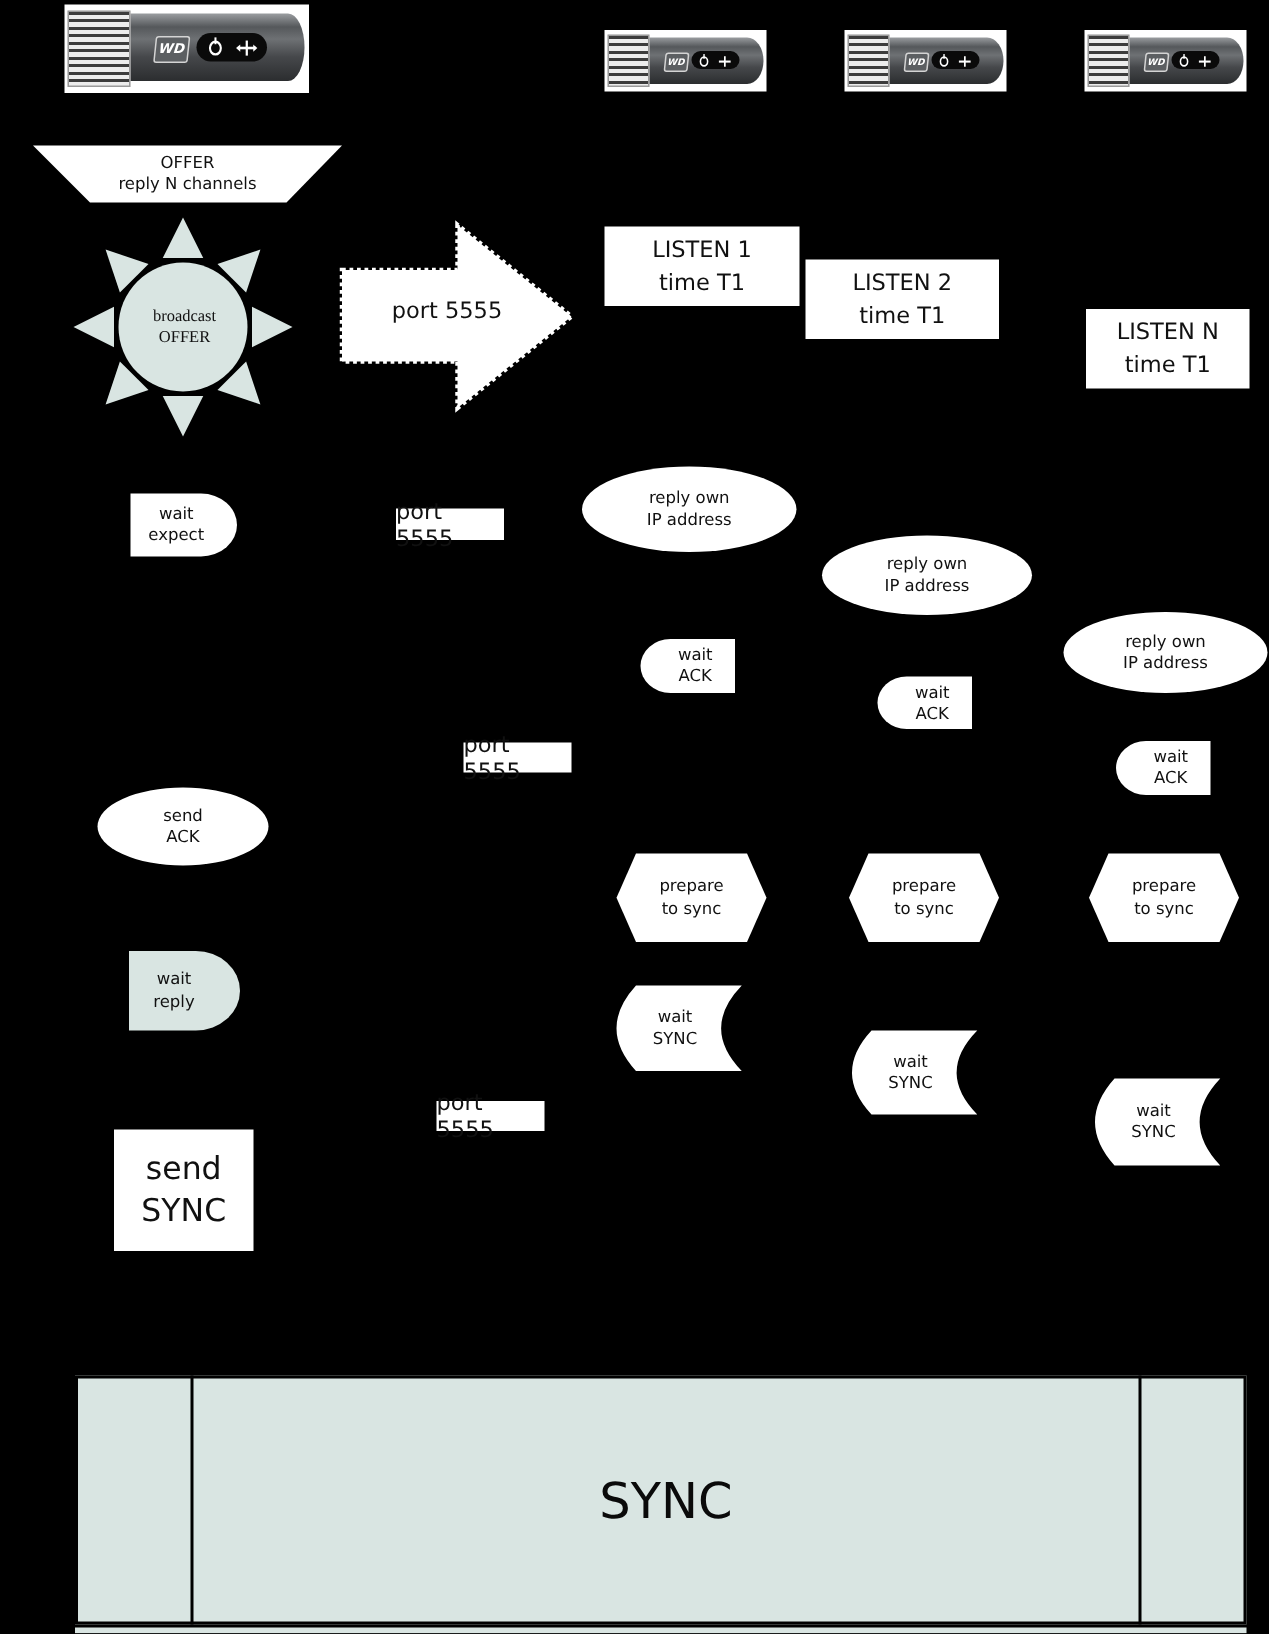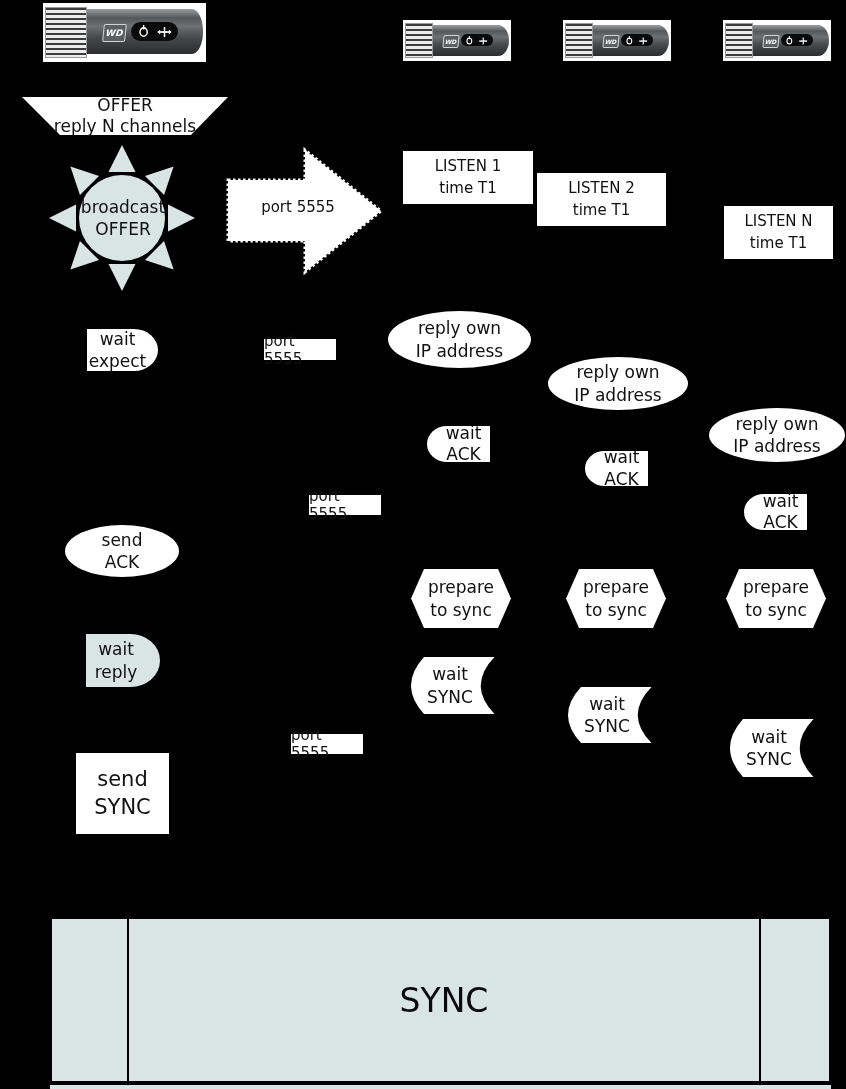--- a/index.html
+++ b/index.html
@@ -2,21 +2,21 @@
 <html><head>
 <meta charset="utf-8">
 <style>
   html,body{margin:0;padding:0;background:#000;}
   .canvas{position:relative;width:846px;height:1089px;background:#000;overflow:hidden;
           font-family:"DejaVu Sans","Liberation Sans",sans-serif;color:#111;}
   .abs{position:absolute;}
   .white{background:#fff;}
   .accent{background:#d9e5e2;}
   .flexc{display:flex;flex-direction:column;align-items:center;justify-content:center;text-align:center;}
-  .fs13{font-size:17px;line-height:1.28;}
+  .fs13{font-size:11px;line-height:1.28;}
   .fs15{font-size:15px;line-height:1.45;}
   .ellipse{border-radius:50%;}
   .shape>svg{position:absolute;left:0;top:0;width:100%;height:100%;overflow:visible;}
   .lines{position:absolute;left:0;top:0;right:0;bottom:0;display:flex;flex-direction:column;
          align-items:center;justify-content:center;text-align:center;}
   .wait-replies{border-radius:0 24px 24px 0 / 0 21px 21px 0;}
   .wait-delay{border-radius:0 30px 30px 0 / 0 27px 27px 0;}
   .wait-ack{border-radius:20px 0 0 20px / 18px 0 0 18px;}
   .port-label{background:#fff;font-size:15px;display:flex;align-items:center;justify-content:center;}
   .send-sync{font-size:21px;line-height:1.3;}
@@ -102,21 +102,21 @@
   <div class="shape abs fs13" style="left:22px;top:97px;width:206px;height:38px;">
     <svg viewBox="0 0 206 38">
       <polygon points="0,0 206,0 169,38 38,38" fill="#fff"></polygon>
     </svg>
     <div class="lines" style="line-height:1.25;">
       <span>OFFER</span>
       <span>reply N channels</span>
     </div>
   </div>
 
-  <div class="shape abs fs13" style="left:48px;top:142px;width:150px;height:152px;">
+  <div class="shape abs fs13" style="left:48px;top:142px;width:150px;height:152px;font-family:Liberation Serif, serif;">
     <svg viewBox="0 0 150 152">
       <g fill="#d9e5e2">
         <circle cx="74" cy="76" r="43"></circle>
         <polygon points="0,-73 -13.5,-46 13.5,-46" transform="translate(74,76) rotate(0)"></polygon>
         <polygon points="0,-73 -13.5,-46 13.5,-46" transform="translate(74,76) rotate(45)"></polygon>
         <polygon points="0,-73 -13.5,-46 13.5,-46" transform="translate(74,76) rotate(90)"></polygon>
         <polygon points="0,-73 -13.5,-46 13.5,-46" transform="translate(74,76) rotate(135)"></polygon>
         <polygon points="0,-73 -13.5,-46 13.5,-46" transform="translate(74,76) rotate(180)"></polygon>
         <polygon points="0,-73 -13.5,-46 13.5,-46" transform="translate(74,76) rotate(225)"></polygon>
         <polygon points="0,-73 -13.5,-46 13.5,-46" transform="translate(74,76) rotate(270)"></polygon>

